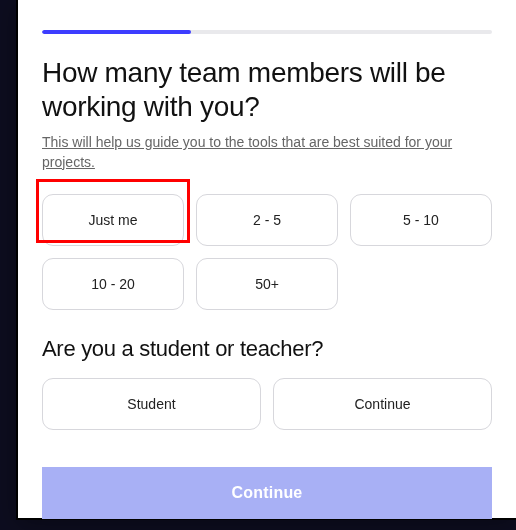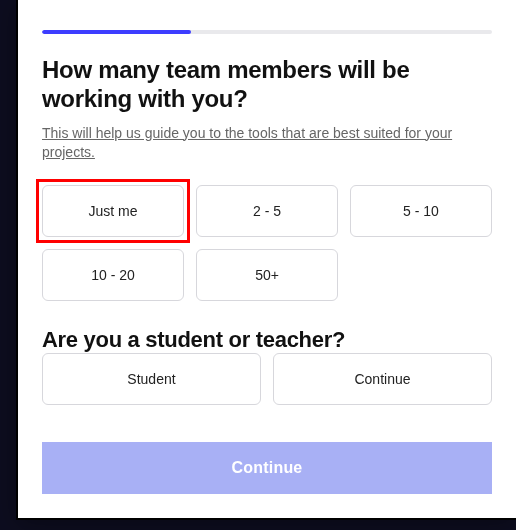--- a/index.html
+++ b/index.html
@@ -32,22 +32,22 @@
       margin-bottom: 22px;
       overflow: hidden;
     }
     .progress-fill {
       height: 100%;
       width: 33%;
       background: #3d3dff;
       border-radius: 2px;
     }
     h1.q {
-      font-size: 24px;
-      font-weight: 700;
+      font-size: 28px;
+      font-weight: 400;
       color: #111;
       line-height: 1.2;
       margin-bottom: 10px;
       letter-spacing: -0.3px;
     }
     .hint {
       font-size: 14px;
       color: #666;
       line-height: 1.4;
       margin-bottom: 22px;
@@ -60,21 +60,21 @@
       margin-bottom: 12px;
     }
     .grid2 {
       display: grid;
       grid-template-columns: repeat(2, 1fr);
       gap: 12px;
       margin-bottom: 37px;
     }
     .opt {
       border: 1px solid #d7d7dc;
-      border-radius: 6px;
+      border-radius: 11px;
       height: 52px;
       display: flex;
       align-items: center;
       justify-content: center;
       font-size: 14px;
       color: #222;
       cursor: pointer;
       background: #fff;
     }
     .highlight-box {
@@ -89,22 +89,23 @@
       color: #fff;
       font-size: 16px;
       font-weight: 700;
       border: none;
       border-radius: 0;
       cursor: pointer;
       letter-spacing: 0.2px;
     }
     h2.q2 {
       font-size: 22px;
-      font-weight: 700;
+      font-weight: 400;
       color: #111;
+      margin-bottom: 16px;
       letter-spacing: -0.3px;
     }
     .grid3.last { margin-bottom: 26px; }
   </style>
 </head>
 <body>
 
 <div class="card">
   <div class="inner">
     <div class="progress">

